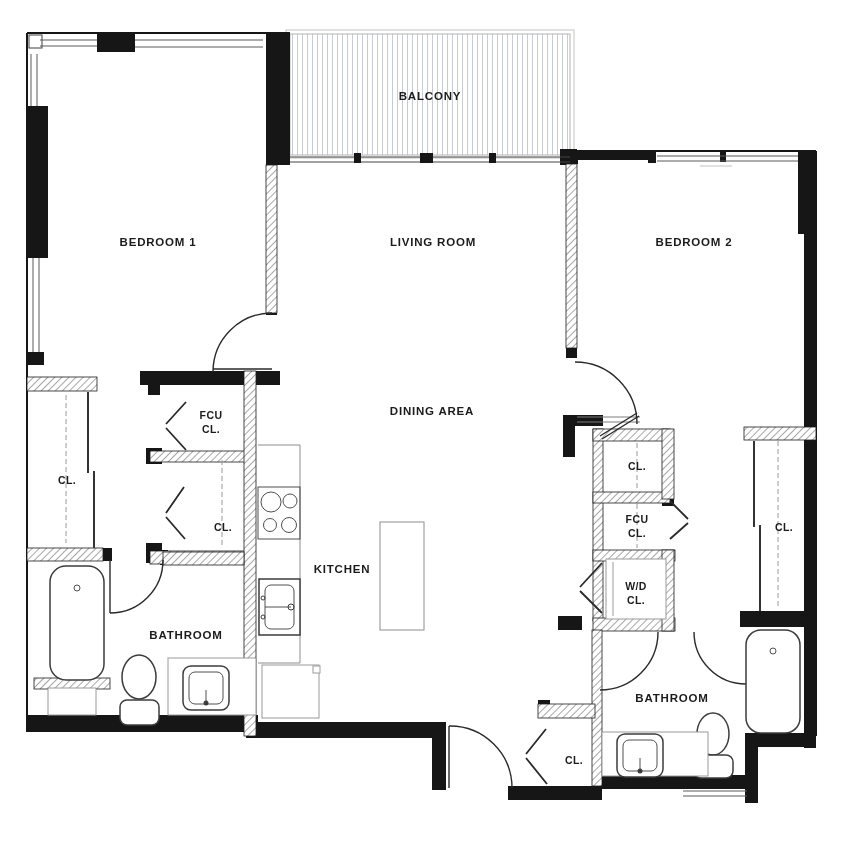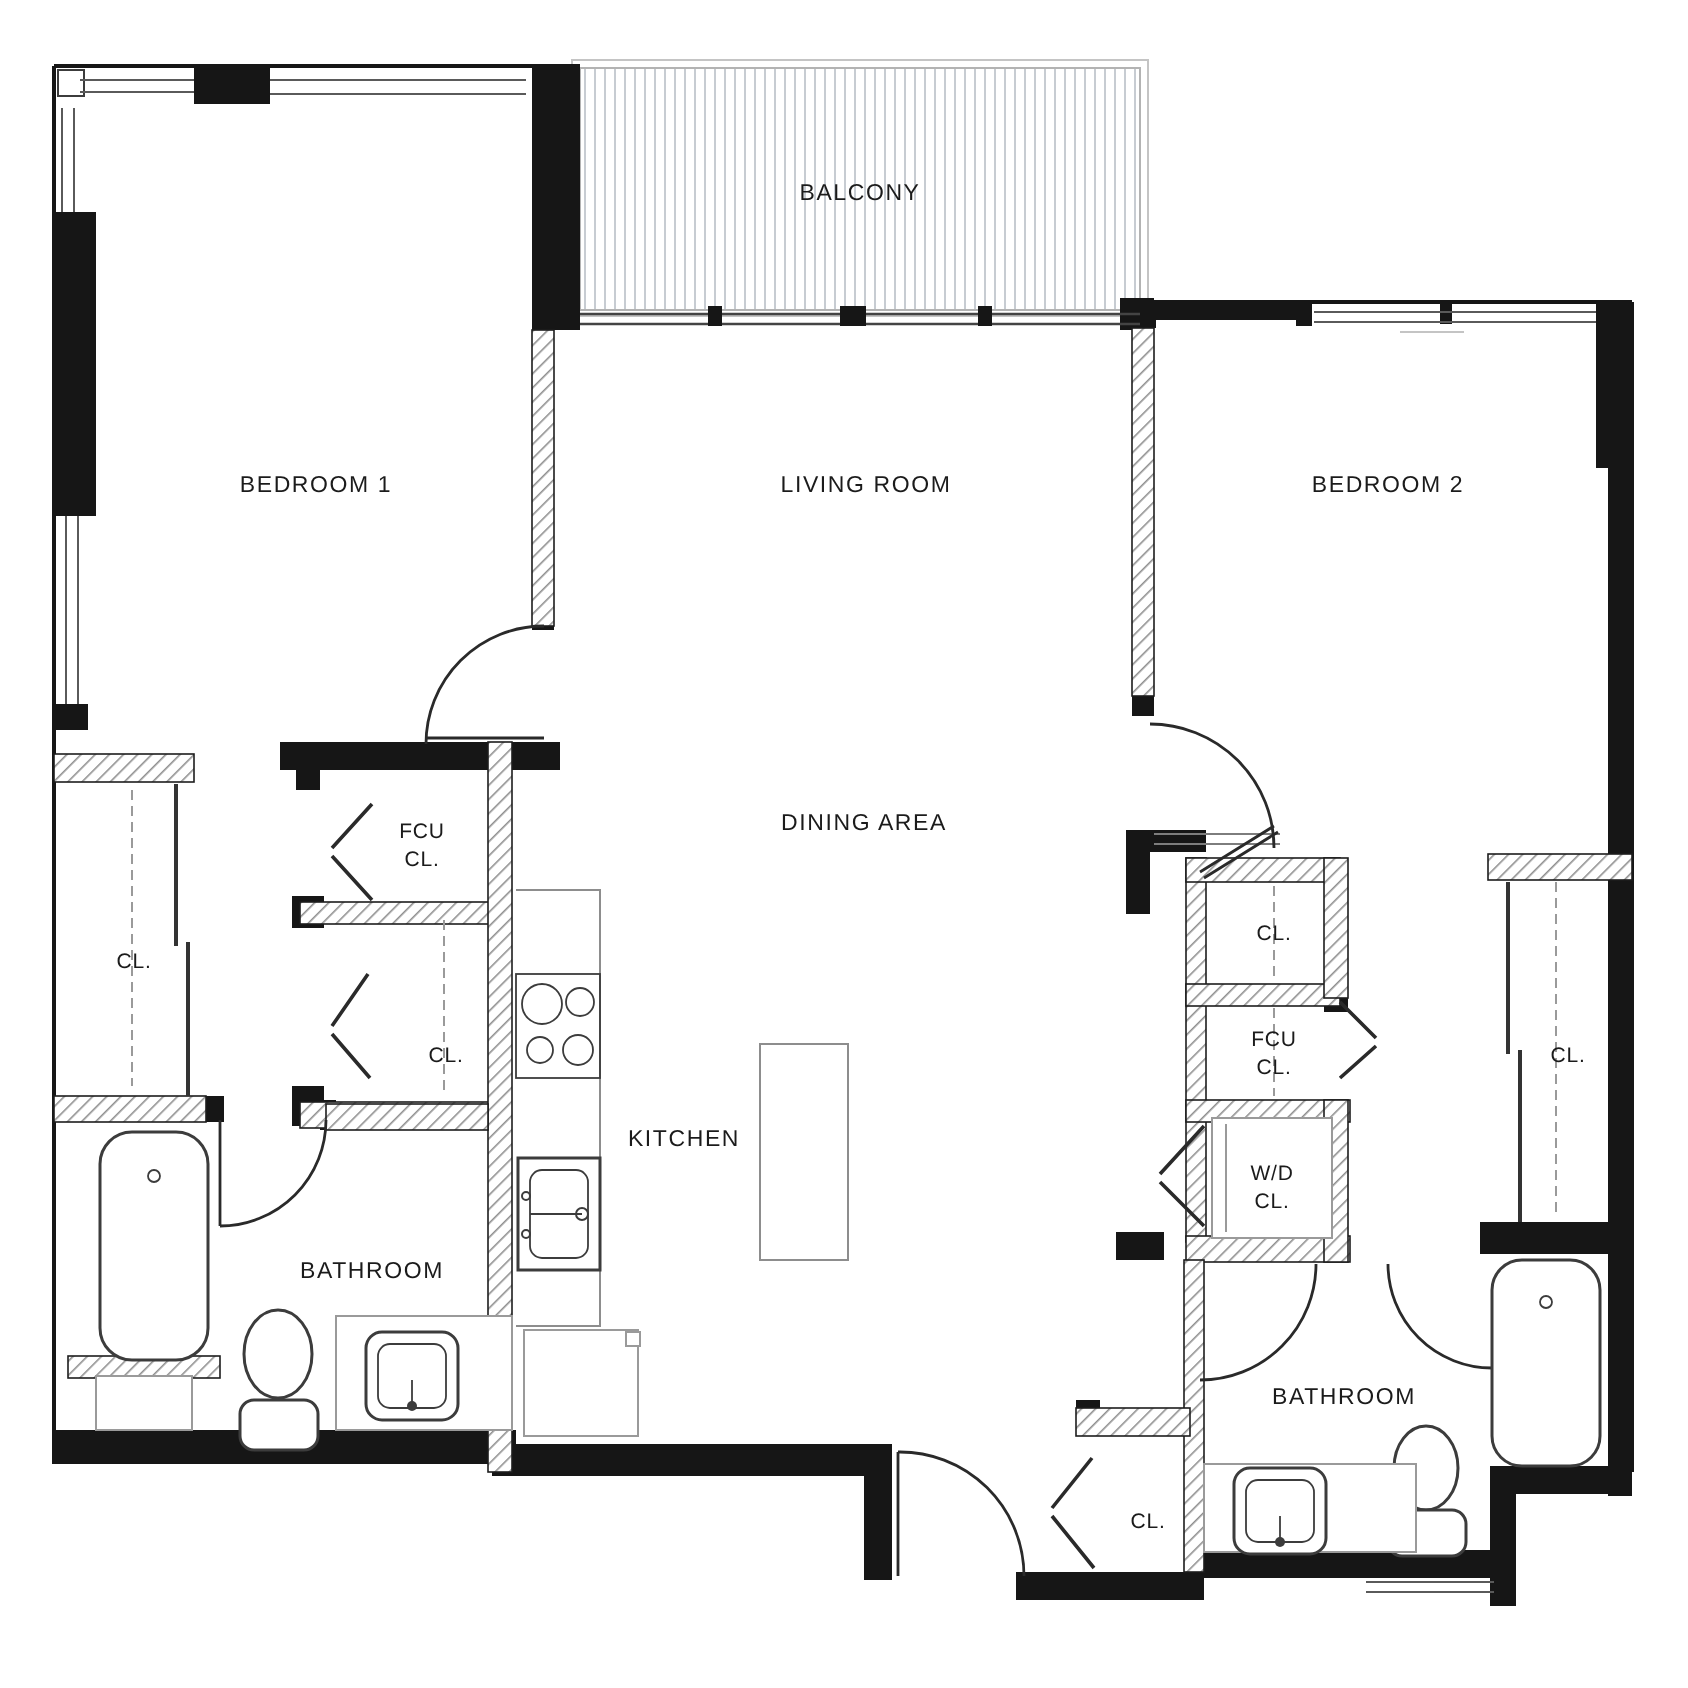--- a/index.html
+++ b/index.html
@@ -1,18 +1,18 @@
 <!DOCTYPE html>
 <html><head>
 <meta charset="utf-8">
 <style>
   html,body { margin:0; padding:0; background:#ffffff; }
   .canvas {
     position:relative; width:844px; height:812px; background:#ffffff;
-    font-family:"Liberation Sans", sans-serif; overflow:hidden;
+    font-family:"Liberation Sans", sans-serif; overflow:hidden;font-weight:bold;
   }
   svg { display:block; }
   svg text {
     font-family:"Liberation Sans", sans-serif;
     fill:#1b1b1b;
   }
   .room-label  { font-size:11.5px; letter-spacing:0.8px; text-anchor:middle; }
   .small-label { font-size:10.5px; letter-spacing:0.4px; text-anchor:middle; }
   .w  { fill:#161616; }
   .h  { fill:url(#hatchp); stroke:#1d1d1d; stroke-width:0.8; }

